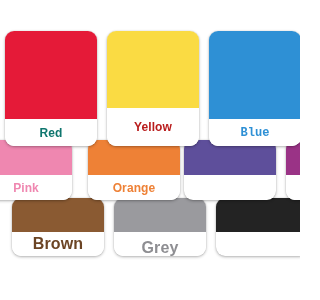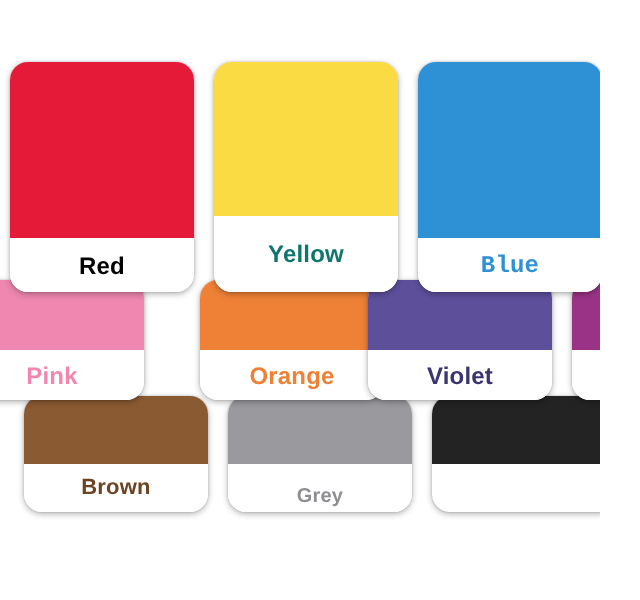--- a/index.html
+++ b/index.html
@@ -62,58 +62,57 @@
   }
 </style>
 </head>
 <body>
 
 <div id="stage">
 
   <div class="card-row" style="top: 198px;">
       <div class="swatch-card" style="left: 12px; top: 0px; width: 92px; height: 58px;">
         <div class="swatch-color" style="height: 34px; background: rgb(138, 90, 50);"></div>
-        <div class="swatch-label" style="height: 24px; font-size: 11px; color: rgb(107, 68, 36);">Brown</div>
+        <div class="swatch-label" style="height: 24px; font-size: 16px; color: rgb(107, 68, 36);">Brown</div>
       </div>
       <div class="swatch-card" style="left: 114px; top: 0px; width: 92px; height: 58px;">
         <div class="swatch-color" style="height: 34px; background: rgb(154, 154, 158);"></div>
-        <div class="swatch-label" style="height: 16px; font-size: 10px; color: rgb(142, 142, 146);">Grey</div>
+        <div class="swatch-label" style="height: 16px; font-size: 16px; color: rgb(142, 142, 146);">Grey</div>
       </div>
       <div class="swatch-card" style="left: 216px; top: 0px; width: 92px; height: 58px;">
         <div class="swatch-color" style="height: 34px; background: rgb(35, 35, 35);"></div>
       </div>
     </div>
 
   <div class="card-row" style="top: 140px;">
       <div class="swatch-card" style="left: -20px; top: 0px; width: 92px; height: 60px;">
         <div class="swatch-color" style="height: 35px; background: rgb(239, 135, 176);"></div>
         <div class="swatch-label" style="height: 25px; font-size: 12px; color: rgb(239, 135, 176);">Pink</div>
       </div>
-      <div class="swatch-card" style="left: 100px; top: 0px; width: 92px; height: 60px;">
+      <div class="swatch-card" style="left: 88px; top: 0px; width: 92px; height: 60px;">
         <div class="swatch-color" style="height: 35px; background: rgb(238, 129, 54);"></div>
         <div class="swatch-label" style="height: 25px; font-size: 12px; color: rgb(238, 129, 54);">Orange</div>
       </div>
       <div class="swatch-card" style="left: 184px; top: 0px; width: 92px; height: 60px;">
         <div class="swatch-color" style="height: 35px; background: rgb(94, 79, 155);"></div>
-        <div class="swatch-label" style="height: 25px; font-size: 12px; color: rgb(59, 52, 112);">Violet</div>
       </div>
       <div class="swatch-card" style="left: 286px; top: 0px; width: 92px; height: 60px;">
         <div class="swatch-color" style="height: 35px; background: rgb(154, 51, 134);"></div>
         <div class="swatch-label" style="height: 25px; font-size: 12px; color: rgb(154, 51, 134);">Purple</div>
       </div>
     </div>
 
   <div class="card-row" style="top: 31px;">
       <div class="swatch-card" style="left: 5px; top: 0px; width: 92px; height: 115px;">
         <div class="swatch-color" style="height: 88px; background: rgb(229, 26, 56);"></div>
-        <div class="swatch-label" style="height: 27px; font-size: 12px; color: #000000;">Red</div>
+        <div class="swatch-label" style="height: 27px; font-size: 12px; color: #0f766e;">Red</div>
       </div>
       <div class="swatch-card" style="left: 107px; top: 0px; width: 92px; height: 115px;">
         <div class="swatch-color" style="height: 88px; background: rgb(250, 219, 67);"></div>
-        <div class="swatch-label" style="height: 38px; font-size: 12px; color: #0f766e;">Yellow</div>
+        <div class="swatch-label" style="height: 38px; font-size: 12px; color: #b91c1c;">Yellow</div>
       </div>
       <div class="swatch-card" style="left: 209px; top: 0px; width: 92px; height: 115px;">
         <div class="swatch-color" style="height: 88px; background: rgb(46, 144, 213);"></div>
         <div class="swatch-label" style="height: 27px; font-size: 12px; color: rgb(46, 144, 213); font-family: Liberation Mono, monospace;">Blue</div>
       </div>
     </div>
 
 </div>
 
 </body></html>

